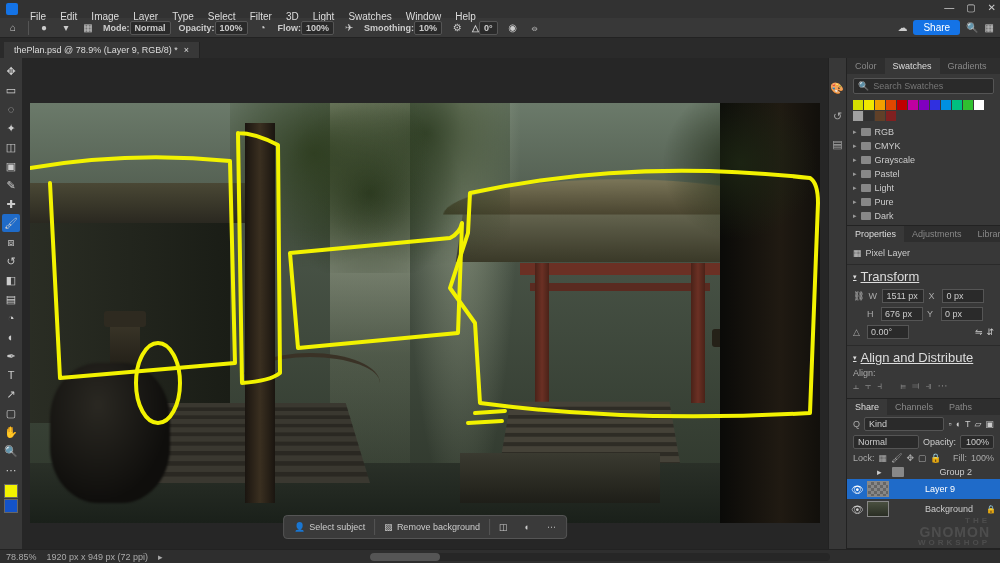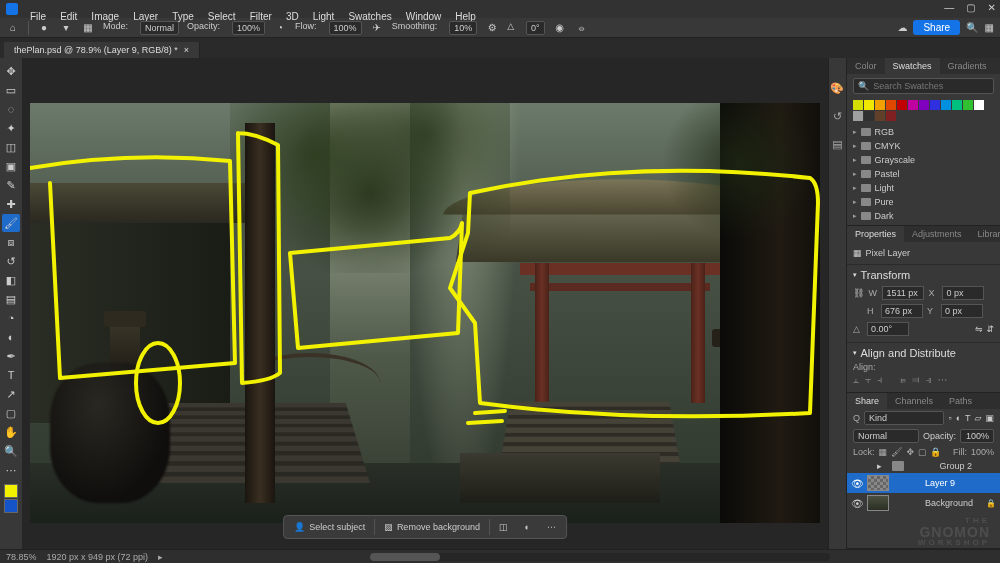--- a/index.html
+++ b/index.html
@@ -7,21 +7,21 @@
 
 
 .menubar { height: 18px; background: #323232; display: flex; align-items: center; padding: 0 6px; gap: 2px; }
 .menubar .logo { width: 12px; height: 12px; background: #1473e6; border-radius: 2px; margin-right: 4px; }
 .menubar span { padding: 2px 6px; font-size: 10px; color: #ddd; margin-top: 15px; }
 .winbtns { position: absolute; right: 4px; top: 2px; display: flex; gap: 12px; font-size: 10px; color: #ccc; }
 
 
 .optbar { height: 20px; background: #383838; border-bottom: 1px solid #222; display: flex; align-items: center; padding: 0 6px; gap: 8px; font-size: 9px; }
 .optbar .sep { width: 1px; height: 14px; background: #555; }
-.optbar .ctrl { display: flex; align-items: flex-start; gap: 12px; }
+.optbar .ctrl { display: flex; align-items: center; gap: 0; font-weight: bold; }
 .optbar .drop { background: #2a2a2a; border: 1px solid #555; padding: 1px 4px; border-radius: 2px; }
 .optbar .ic { width: 14px; height: 14px; display: flex; align-items: center; justify-content: center; font-size: 10px; }
 .optright { position: absolute; right: 6px; top: 20px; display: flex; align-items: center; gap: 6px; }
 .sharebtn { background: #1473e6; color: #fff; padding: 2px 10px; border-radius: 3px; font-size: 10px; }
 
 
 .tabbar { height: 20px; background: #2a2a2a; display: flex; align-items: flex-end; padding-left: 4px; }
 .tabbar .tab { background: #383838; padding: 3px 10px; font-size: 9px; color: #ddd; border-right: 1px solid #222; display:flex; gap:6px; align-items:center;}
 
 
@@ -87,21 +87,21 @@
 .swatchrow .c { width: 10px; height: 10px; }
 .folderlist { padding: 2px 0; }
 .folderlist .f { display: flex; align-items: center; gap: 4px; padding: 2px 6px; font-size: 9px; color: #ccc; }
 .folderlist .f::before { content: '▸'; font-size: 7px; color: #999; }
 .folderlist .f .fic { width:10px; height:8px; background:#888; border-radius:1px; }
 
 .prop-row { display: flex; align-items: center; gap: 4px; padding: 2px 0; font-size: 9px; }
 .prop-row .lbl { color: #aaa; width: 10px; }
 .prop-row input { background: #2a2a2a; border: 1px solid #555; color: #ccc; width: 42px; padding: 1px 3px; font-size: 9px; }
 .prop-section { padding: 4px 6px; border-top: 1px solid #2a2a2a; }
-.prop-section .title { font-size: 11px; color: #ddd; margin-bottom: 3px; display:flex; gap:4px; align-items:center;}
+.prop-section .title { font-size: 13px; color: #ddd; margin-bottom: 3px; display:flex; gap:4px; align-items:center;text-decoration:underline;}
 .prop-section .title::before { content:'▾'; font-size:7px; }
 .alignrow { display: flex; gap: 6px; padding: 2px 0; color:#888; font-size:10px;}
 
 .layer-ctrls { display:flex; gap:4px; align-items:center; padding:2px 6px; font-size:9px;}
 .layer-ctrls .sel { background:#2a2a2a; border:1px solid #555; padding:1px 4px; flex:1; border-radius:2px;}
 .layer-ctrls .val { background:#2a2a2a; border:1px solid #555; padding:1px 4px; width:34px; border-radius:2px; text-align:right;}
 .lockrow { display:flex; gap:4px; padding:2px 6px; font-size:9px; align-items:center; color:#aaa;}
 .lockrow .ic { font-size:9px; }
 .layerlist { font-size: 9px; }
 .layerlist .ly { display: flex; align-items: center; gap: 4px; padding: 2px 4px; }

